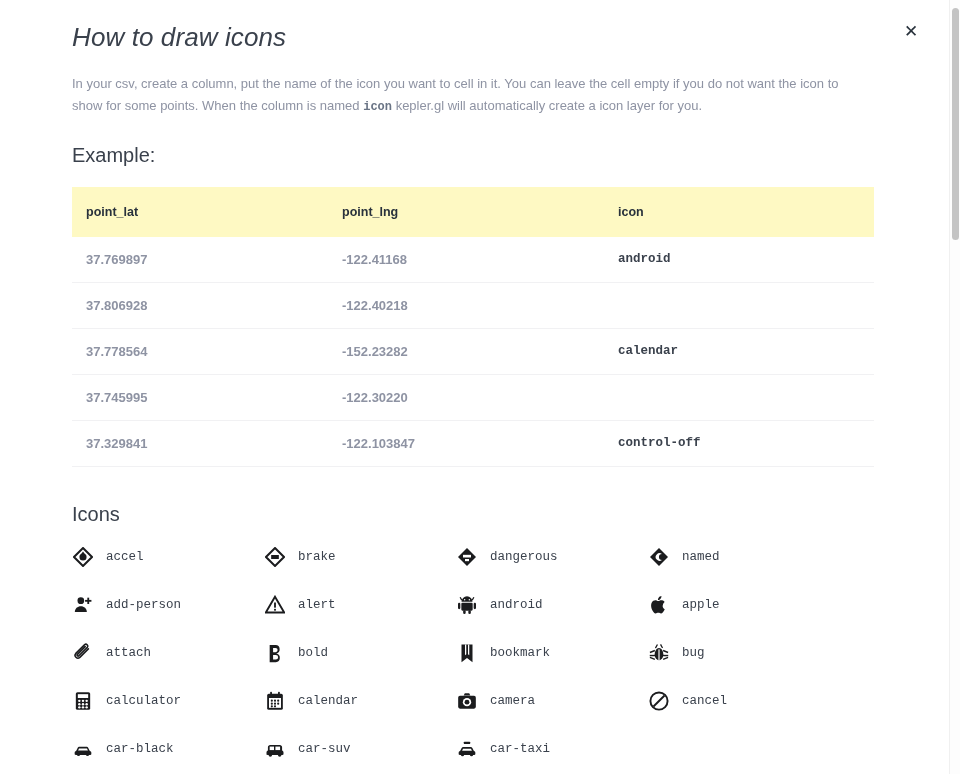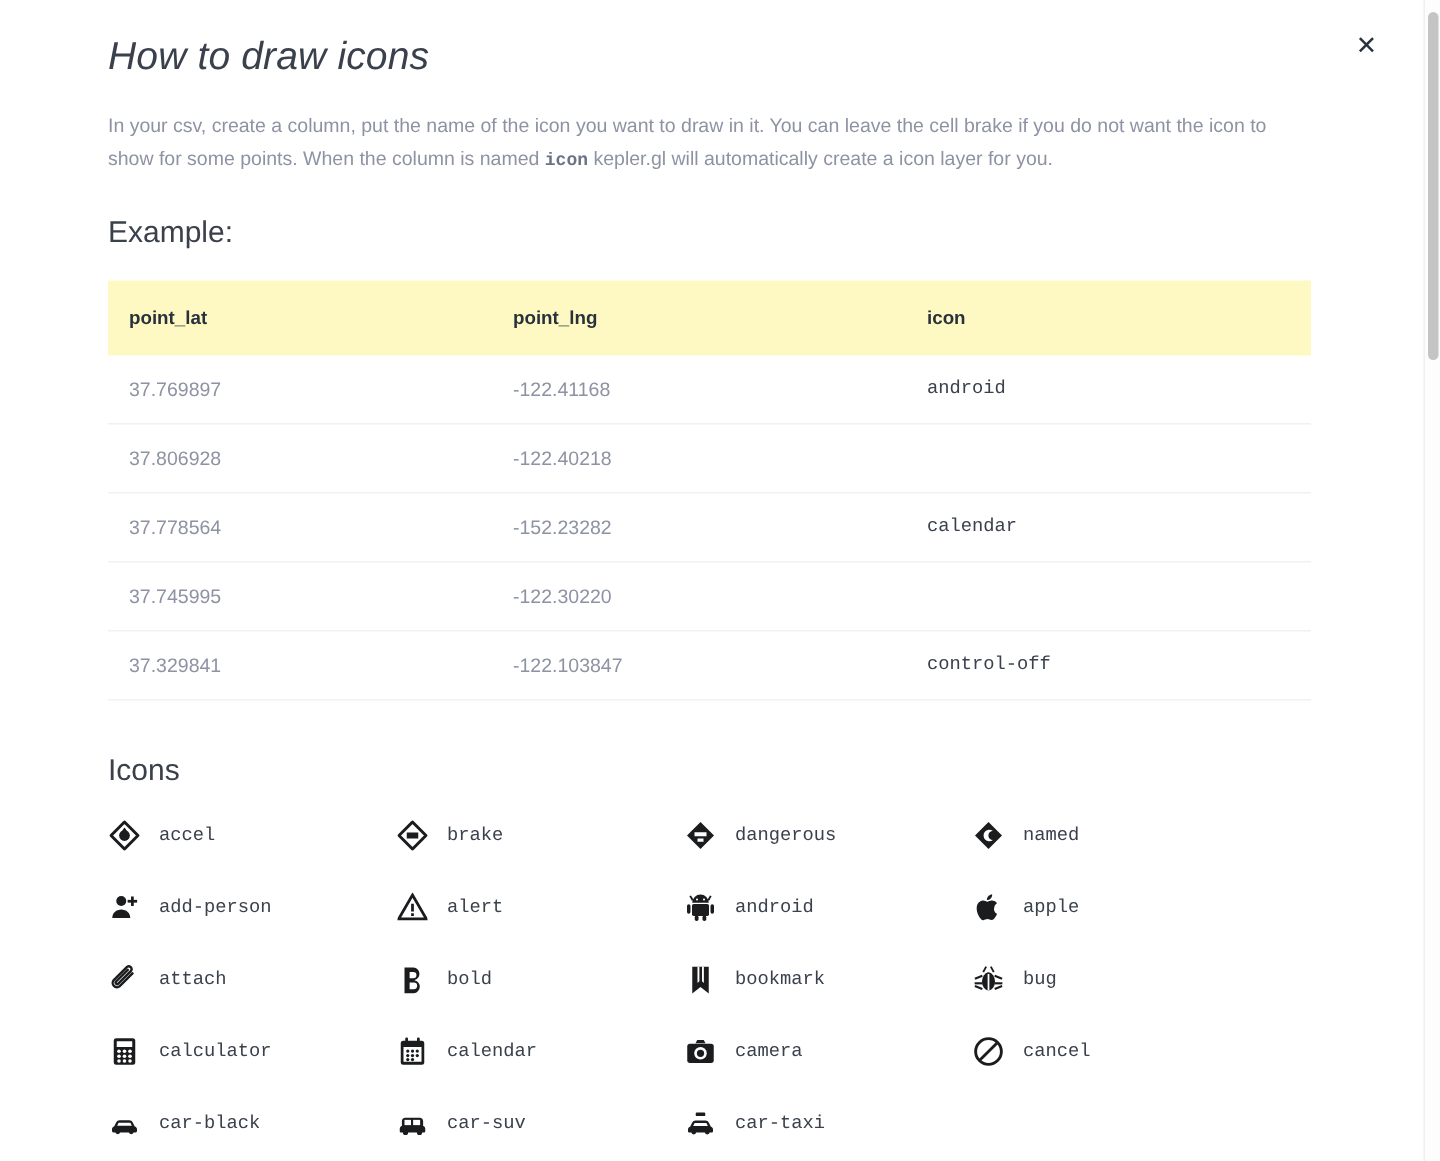--- a/index.html
+++ b/index.html
@@ -120,21 +120,21 @@
     padding: 18px 0 18px 14px;
     border: none;
   }
   table.example-table thead th:first-child { width: 256px; }
   table.example-table thead th:nth-child(2) { width: 276px; }
   table.example-table tbody td {
     font-size: 13px;
     color: #8e93a3;
     padding: 15px 0 15px 14px;
     border-bottom: 1px solid #f1f1f3;
-    font-weight: 400;
+    font-weight: 700;
     height: 45px;
   }
   table.example-table tbody td.mono {
     font-family: "Liberation Mono", "DejaVu Sans Mono", monospace;
     font-size: 12.5px;
     color: #3a414c;
   }
 
   
   .icon-grid {
@@ -172,21 +172,21 @@
 <body>
 
 <div class="modal">
 
   <button class="close-btn">✕</button>
 
   <div class="content">
 
     <h1 class="title">How to draw icons</h1>
 
-    <p class="description"><span>In your csv, create a column, put the name of the icon you want to draw in it. You can leave the cell brake if you do not want the icon to show for some points. When the column is named </span><code>icon</code><span> kepler.gl will automatically create a icon layer for you.</span></p>
+    <p class="description"><span>In your csv, create a column, put the name of the icon you want to cell in it. You can leave the cell empty if you do not want the icon to show for some points. When the column is named </span><code>icon</code><span> kepler.gl will automatically create a icon layer for you.</span></p>
 
     <h2 class="section-title">Example:</h2>
 
     <table class="example-table">
       <thead>
         <tr>
           <th>point_lat</th>
           <th>point_lng</th>
           <th>icon</th>
         </tr>

